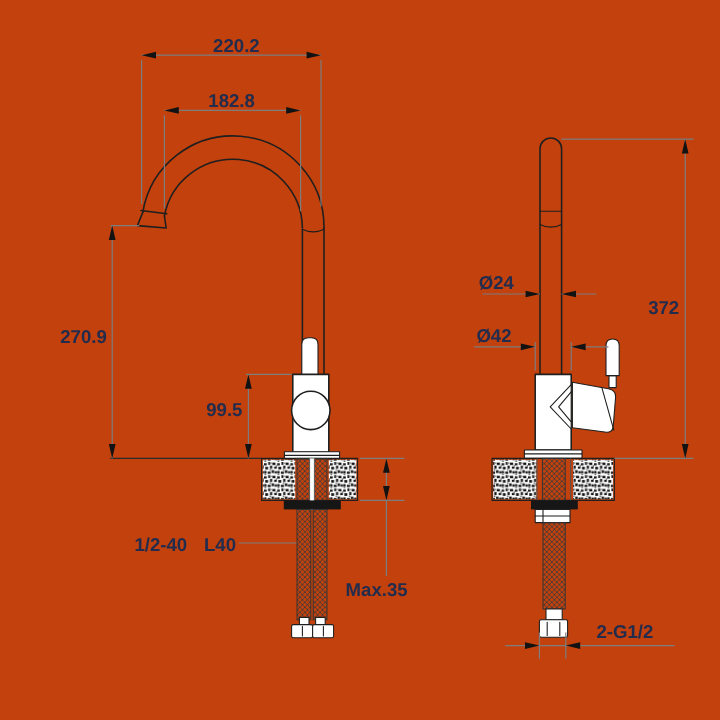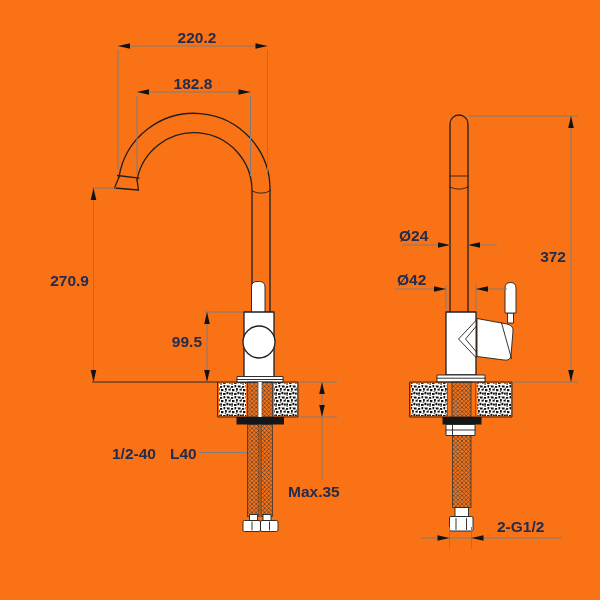--- a/index.html
+++ b/index.html
@@ -1,16 +1,16 @@
 <!DOCTYPE html>
 <html style="--label-text: #232c4d; --outline: #1f1f1f; --dim-line: #7d7d7d; --background: #ffffff;"><head>
 <meta charset="utf-8">
 <style>
   html,body{margin:0;padding:0;background:#fff;}
-  .stage{width:600px;height:600px;background:#f97316;position:relative;font-family:"Liberation Sans",sans-serif;}
+  .stage{width:600px;height:600px;background:#c2410c;position:relative;font-family:"Liberation Sans",sans-serif;}
   svg{display:block;}
   .outline{stroke:var(--outline,#1f1f1f);stroke-width:1.3;fill:none;stroke-linejoin:round;stroke-linecap:round;}
   .outline-f{stroke:var(--outline,#1f1f1f);stroke-width:1.3;fill:#fff;stroke-linejoin:round;}
   .thin{stroke-width:0.9;}
   .dim{stroke:var(--dim-line,#7d7d7d);stroke-width:1;fill:none;}
   .darkline{stroke:#2a2a2a;stroke-width:1.1;fill:none;}
   .arrow{fill:#121212;stroke:none;}
   .dim-text{font-family:"Liberation Sans",sans-serif;font-weight:bold;font-size:15.5px;fill:var(--label-text,#232c4d);}
   .hatch-f{fill:url(#crosshatch);stroke:#333;stroke-width:0.8;}
   .speckle-f{fill:url(#speckle);stroke:none;}

